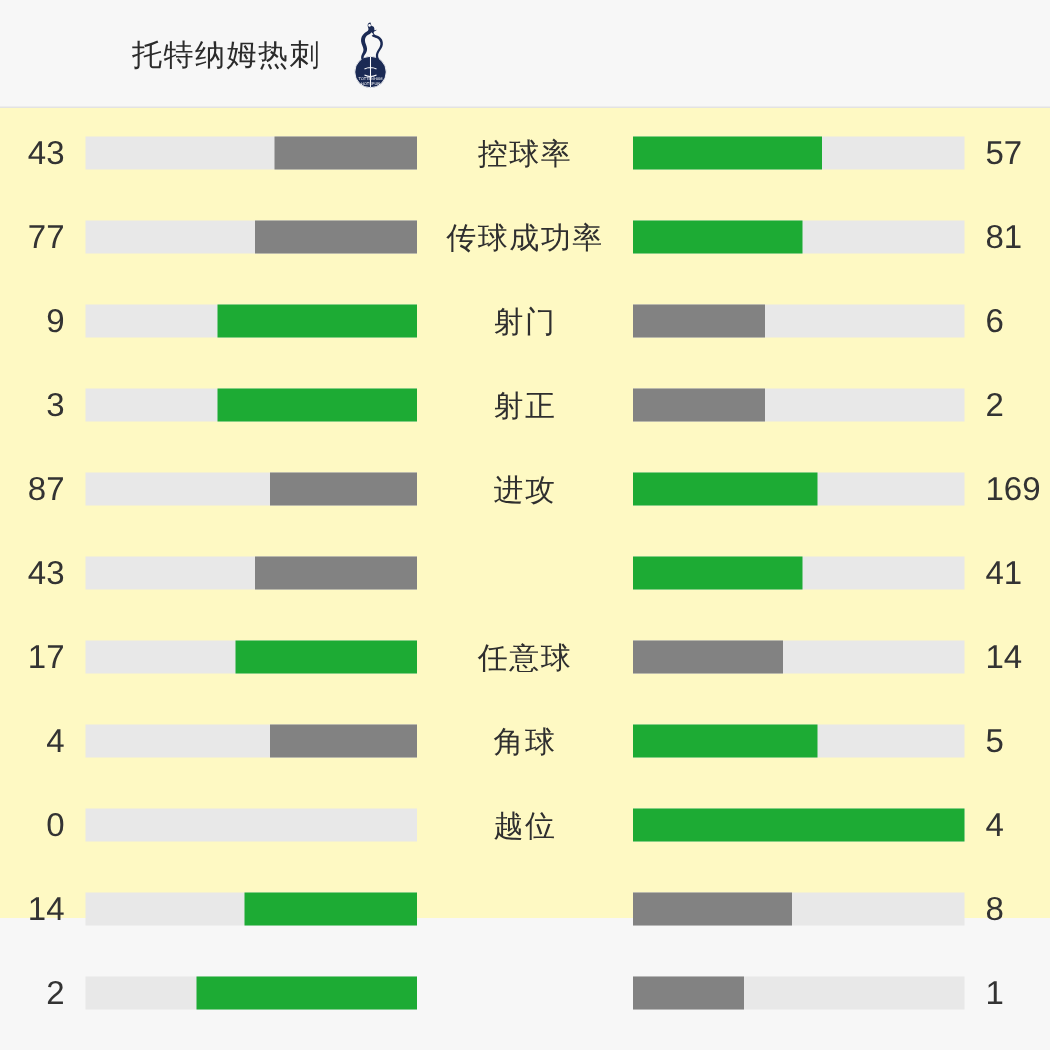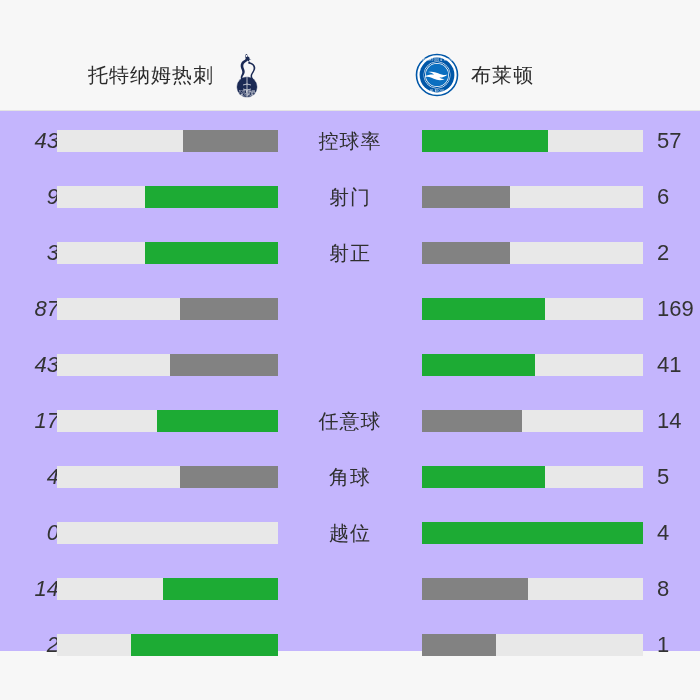--- a/index.html
+++ b/index.html
@@ -10,23 +10,22 @@
     width: 700px;
     height: 700px;
     background: #f7f7f7;
     font-family: "Liberation Sans", "DejaVu Sans", sans-serif;
     overflow: hidden;
   }
 
   #app {
     width: 700px;
     height: 612px;
-    background: #c4b5fd;
+    background: #fef9c3;
     position: relative;
-    margin-top: 39px;
   }
 
   
   .header {
     height: 72px;
     box-sizing: border-box;
     display: flex;
     align-items: center;
     background: #f7f7f7;
     border-bottom: 1px solid #e3e3e3;
@@ -75,26 +74,25 @@
   }
 
   .val {
     font-size: 22px;
     color: #333333;
     font-family: "Liberation Sans", "DejaVu Sans", sans-serif;
     line-height: 1;
   }
   .val-left {
     position: absolute;
-    left: 16px;
+    left: 0;
     width: 50px;
     text-align: right;
     padding-right: 7px;
     box-sizing: border-box;
-    font-style: italic;
   }
   .val-right {
     position: absolute;
     right: 0;
     width: 50px;
     text-align: left;
     padding-left: 7px;
     box-sizing: border-box;
   }
 
@@ -145,139 +143,137 @@
         <ellipse cx="21" cy="36" rx="10.5" ry="10.5" fill="none" stroke="#ffffff" stroke-width="0.6"></ellipse>
         <path d="M17 34 q4 -2 8 0 M17 38 q4 2 8 0 M21 25.6 v20.6" stroke="#ffffff" stroke-width="0.7" fill="none"></path>
         <path d="M21 3 c-1.4 0 -2 1.1 -1.9 2.2 c0.1 1 0.7 1.6 0.5 2.6 c-0.2 1.1 -1.6 1.4 -2.7 2.3 c-1.6 1.3 -2.4 3.3 -2.2 5.4 c0.2 2.2 1.5 3.6 1.6 5.4 c0.1 1.6 -0.8 2.7 -1.3 4 c-0.5 1.4 -0.3 2.8 0.6 3.9 c0.7 0.9 1.8 1.4 2.9 1.6 l0 -1.5 c-0.9 -0.3 -1.7 -0.8 -2 -1.7 c-0.3 -1 0.2 -1.9 0.8 -2.8 c0.9 -1.3 1.5 -2.5 1.4 -4.1 c-0.1 -1.9 -1.3 -3.3 -1.4 -5.1 c-0.1 -1.6 0.6 -3 1.9 -3.8 c0.9 -0.6 1.9 -0.9 2.4 -1.9 l1.4 1.3 l-1.2 1.1 c0.6 0.7 1.5 1 2.4 1.2 c1.6 0.4 2.9 1.4 3.3 3.1 c0.4 1.8 -0.4 3.3 -1.3 4.7 c-1 1.6 -1.8 3 -1.6 4.9 c0.2 1.7 1.2 2.9 2.3 4.1 l1.1 -0.9 c-0.9 -1 -1.7 -2 -1.9 -3.4 c-0.2 -1.6 0.6 -2.9 1.5 -4.2 c1.1 -1.6 1.9 -3.3 1.6 -5.3 c-0.3 -2.2 -1.9 -3.7 -3.9 -4.4 c-0.9 -0.3 -1.8 -0.5 -2.1 -1.5 c-0.3 -0.9 0.3 -1.6 0.4 -2.5 c0.1 -1.1 -0.5 -2.3 -1.9 -2.3 z" fill="#1b2a54"></path>
         <path d="M19.8 4.2 c-0.7 0.6 -0.3 1.6 0.5 1.7 c0.8 0.1 1.3 -0.8 0.8 -1.5 c-0.3 -0.4 -0.9 -0.5 -1.3 -0.2 z" fill="#ffffff"></path>
         <path d="M22.3 8.4 l3.1 -0.5 l-2.9 1.7 z" fill="#1b2a54"></path>
         <text x="21" y="41.6" font-size="2.6" fill="#ffffff" text-anchor="middle" font-family="'Liberation Sans', sans-serif">TOTTENHAM</text>
         <text x="21" y="44.6" font-size="2.6" fill="#ffffff" text-anchor="middle" font-family="'Liberation Sans', sans-serif">HOTSPUR</text>
       </svg>
     </div>
 
-    <div class="team team-away">
-      <svg class="crest crest-away" viewBox="0 0 44 44">
-        <circle cx="22" cy="22" r="21" fill="#ffffff"></circle>
-        <circle cx="22" cy="22" r="20.5" fill="none" stroke="#0057a8" stroke-width="1.6"></circle>
-        <circle cx="22" cy="22" r="17.4" fill="#0057a8"></circle>
-        <circle cx="22" cy="22" r="13.4" fill="#ffffff"></circle>
-        <circle cx="22" cy="22" r="12.6" fill="none" stroke="#0057a8" stroke-width="1"></circle>
-        <circle cx="22" cy="22" r="11.3" fill="#0b6fc0"></circle>
-        <path d="M9.5 23.4 c3.2 -1.6 6.4 -2.2 9.6 -1.9 c-1.9 -1.3 -3.9 -2.1 -6.2 -2.4 c3.4 -0.9 6.8 -0.5 10.2 1.1 c3.1 1.4 6 2.1 9.3 1.6 c-2.3 2 -5 2.9 -8 2.8 c1.6 1 3.3 1.5 5.2 1.6 c-3.6 1.5 -7.2 1.3 -10.8 -0.5 c-3 -1.5 -6 -2.3 -9.3 -2.3 z" fill="#ffffff"></path>
-        <text x="22" y="8.2" font-size="2.9" fill="#ffffff" text-anchor="middle" font-family="'Liberation Sans', sans-serif" letter-spacing="0.4">BRIGHTON &amp; HOVE</text>
-        <text x="22" y="39.4" font-size="2.9" fill="#ffffff" text-anchor="middle" font-family="'Liberation Sans', sans-serif" letter-spacing="0.6">ALBION</text>
-      </svg>
-      <span class="team-name">布莱顿</span>
+
+  </div>
+
+  <div class="rows" id="rows">
+      <div class="row">
+        <div class="val val-left">43</div>
+        <div class="track track-left">
+          <div class="fill fill-left gray" style="width:43%"></div>
+        </div>
+        <div class="label">控球率</div>
+        <div class="track track-right">
+          <div class="fill fill-right green" style="width:57%"></div>
+        </div>
+        <div class="val val-right">57</div>
+      </div>
+      <div class="row">
+        <div class="val val-left">77</div>
+        <div class="track track-left">
+          <div class="fill fill-left gray" style="width:48.7%"></div>
+        </div>
+        <div class="label">传球成功率</div>
+        <div class="track track-right">
+          <div class="fill fill-right green" style="width:51.3%"></div>
+        </div>
+        <div class="val val-right">81</div>
+      </div>
+      <div class="row">
+        <div class="val val-left">9</div>
+        <div class="track track-left">
+          <div class="fill fill-left green" style="width:60%"></div>
+        </div>
+        <div class="label">射门</div>
+        <div class="track track-right">
+          <div class="fill fill-right gray" style="width:40%"></div>
+        </div>
+        <div class="val val-right">6</div>
+      </div>
+      <div class="row">
+        <div class="val val-left">3</div>
+        <div class="track track-left">
+          <div class="fill fill-left green" style="width:60%"></div>
+        </div>
+        <div class="label">射正</div>
+        <div class="track track-right">
+          <div class="fill fill-right gray" style="width:40%"></div>
+        </div>
+        <div class="val val-right">2</div>
+      </div>
+      <div class="row">
+        <div class="val val-left">87</div>
+        <div class="track track-left">
+          <div class="fill fill-left gray" style="width:44.4%"></div>
+        </div>
+        <div class="label">进攻</div>
+        <div class="track track-right">
+          <div class="fill fill-right green" style="width:55.6%"></div>
+        </div>
+        <div class="val val-right">169</div>
+      </div>
+      <div class="row">
+        <div class="val val-left">43</div>
+        <div class="track track-left">
+          <div class="fill fill-left gray" style="width:48.8%"></div>
+        </div>
+        <div class="track track-right">
+          <div class="fill fill-right green" style="width:51.2%"></div>
+        </div>
+        <div class="val val-right">41</div>
+      </div>
+      <div class="row">
+        <div class="val val-left">17</div>
+        <div class="track track-left">
+          <div class="fill fill-left green" style="width:54.8%"></div>
+        </div>
+        <div class="label">任意球</div>
+        <div class="track track-right">
+          <div class="fill fill-right gray" style="width:45.2%"></div>
+        </div>
+        <div class="val val-right">14</div>
+      </div>
+      <div class="row">
+        <div class="val val-left">4</div>
+        <div class="track track-left">
+          <div class="fill fill-left gray" style="width:44.4%"></div>
+        </div>
+        <div class="label">角球</div>
+        <div class="track track-right">
+          <div class="fill fill-right green" style="width:55.6%"></div>
+        </div>
+        <div class="val val-right">5</div>
+      </div>
+      <div class="row">
+        <div class="val val-left">0</div>
+        <div class="track track-left">
+          <div class="fill fill-left gray" style="width:0%"></div>
+        </div>
+        <div class="label">越位</div>
+        <div class="track track-right">
+          <div class="fill fill-right green" style="width:100%"></div>
+        </div>
+        <div class="val val-right">4</div>
+      </div>
+      <div class="row">
+        <div class="val val-left">14</div>
+        <div class="track track-left">
+          <div class="fill fill-left green" style="width:51.9%"></div>
+        </div>
+        <div class="track track-right">
+          <div class="fill fill-right gray" style="width:48.1%"></div>
+        </div>
+        <div class="val val-right">8</div>
+      </div>
+      <div class="row">
+        <div class="val val-left">2</div>
+        <div class="track track-left">
+          <div class="fill fill-left green" style="width:66.7%"></div>
+        </div>
+        <div class="track track-right">
+          <div class="fill fill-right gray" style="width:33.3%"></div>
+        </div>
+        <div class="val val-right">1</div>
+      </div>
     </div>
 
-  </div>
-
-  <div class="rows" id="rows">
-      <div class="row">
-        <div class="val val-left">43</div>
-        <div class="track track-left">
-          <div class="fill fill-left gray" style="width:43%"></div>
-        </div>
-        <div class="label">控球率</div>
-        <div class="track track-right">
-          <div class="fill fill-right green" style="width:57%"></div>
-        </div>
-        <div class="val val-right">57</div>
-      </div>
-      <div class="row">
-        <div class="val val-left">9</div>
-        <div class="track track-left">
-          <div class="fill fill-left green" style="width:60%"></div>
-        </div>
-        <div class="label">射门</div>
-        <div class="track track-right">
-          <div class="fill fill-right gray" style="width:40%"></div>
-        </div>
-        <div class="val val-right">6</div>
-      </div>
-      <div class="row">
-        <div class="val val-left">3</div>
-        <div class="track track-left">
-          <div class="fill fill-left green" style="width:60%"></div>
-        </div>
-        <div class="label">射正</div>
-        <div class="track track-right">
-          <div class="fill fill-right gray" style="width:40%"></div>
-        </div>
-        <div class="val val-right">2</div>
-      </div>
-      <div class="row">
-        <div class="val val-left">87</div>
-        <div class="track track-left">
-          <div class="fill fill-left gray" style="width:44.4%"></div>
-        </div>
-        <div class="track track-right">
-          <div class="fill fill-right green" style="width:55.6%"></div>
-        </div>
-        <div class="val val-right">169</div>
-      </div>
-      <div class="row">
-        <div class="val val-left">43</div>
-        <div class="track track-left">
-          <div class="fill fill-left gray" style="width:48.8%"></div>
-        </div>
-        <div class="track track-right">
-          <div class="fill fill-right green" style="width:51.2%"></div>
-        </div>
-        <div class="val val-right">41</div>
-      </div>
-      <div class="row">
-        <div class="val val-left">17</div>
-        <div class="track track-left">
-          <div class="fill fill-left green" style="width:54.8%"></div>
-        </div>
-        <div class="label">任意球</div>
-        <div class="track track-right">
-          <div class="fill fill-right gray" style="width:45.2%"></div>
-        </div>
-        <div class="val val-right">14</div>
-      </div>
-      <div class="row">
-        <div class="val val-left">4</div>
-        <div class="track track-left">
-          <div class="fill fill-left gray" style="width:44.4%"></div>
-        </div>
-        <div class="label">角球</div>
-        <div class="track track-right">
-          <div class="fill fill-right green" style="width:55.6%"></div>
-        </div>
-        <div class="val val-right">5</div>
-      </div>
-      <div class="row">
-        <div class="val val-left">0</div>
-        <div class="track track-left">
-          <div class="fill fill-left gray" style="width:0%"></div>
-        </div>
-        <div class="label">越位</div>
-        <div class="track track-right">
-          <div class="fill fill-right green" style="width:100%"></div>
-        </div>
-        <div class="val val-right">4</div>
-      </div>
-      <div class="row">
-        <div class="val val-left">14</div>
-        <div class="track track-left">
-          <div class="fill fill-left green" style="width:51.9%"></div>
-        </div>
-        <div class="track track-right">
-          <div class="fill fill-right gray" style="width:48.1%"></div>
-        </div>
-        <div class="val val-right">8</div>
-      </div>
-      <div class="row">
-        <div class="val val-left">2</div>
-        <div class="track track-left">
-          <div class="fill fill-left green" style="width:66.7%"></div>
-        </div>
-        <div class="track track-right">
-          <div class="fill fill-right gray" style="width:33.3%"></div>
-        </div>
-        <div class="val val-right">1</div>
-      </div>
-    </div>
-
 </div>
 
 </body></html>

